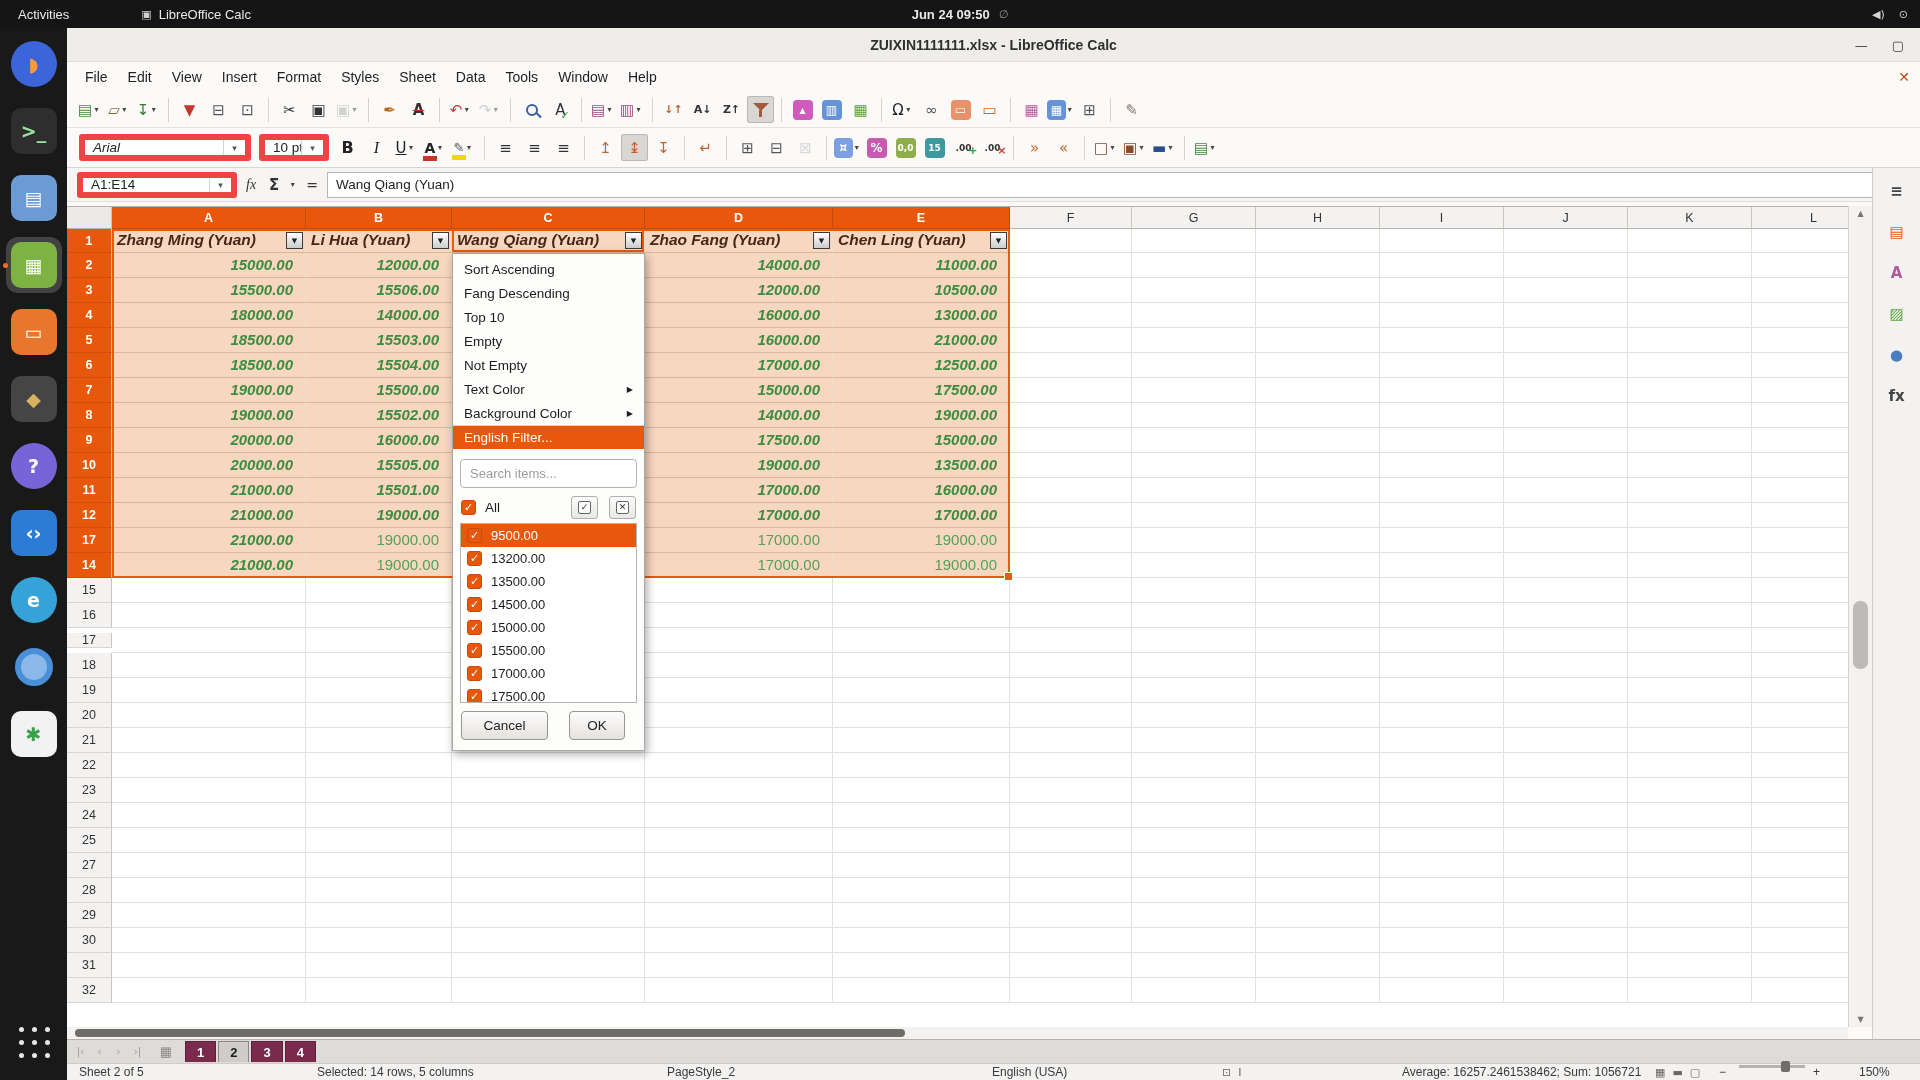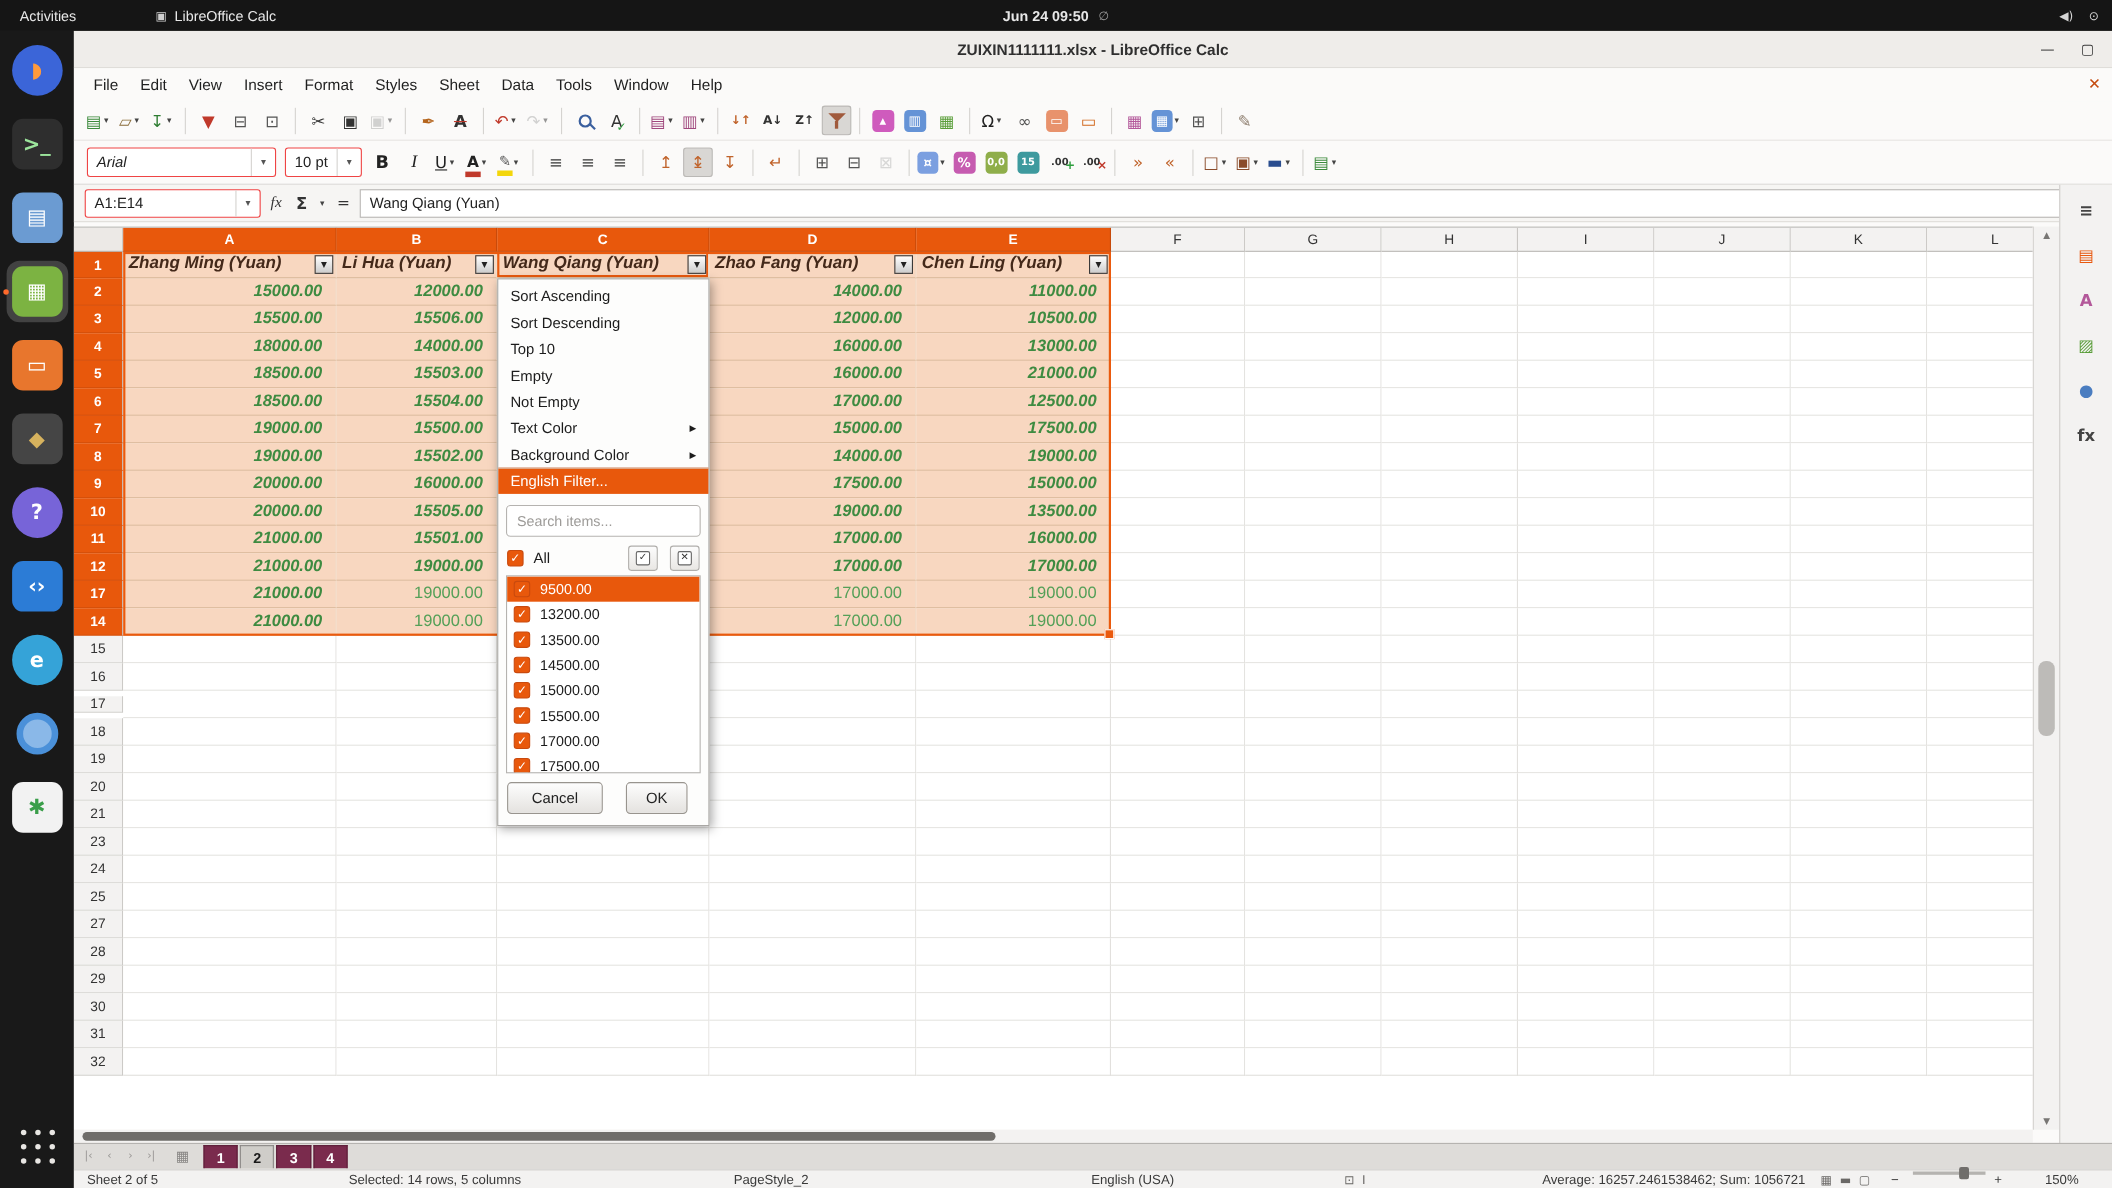--- a/index.html
+++ b/index.html
@@ -61,21 +61,21 @@
   .gl.fcol::after{content:"";position:absolute;left:-2px;right:-2px;bottom:-5px;height:5px;background:#c0392b}
   .gl.hcol{font-size:13px}
   .gl.hcol::after{content:"";position:absolute;left:-2px;right:-2px;bottom:-5px;height:5px;background:#f3d60b}
   .gl.plus::after{content:"+";color:#2e9e3e;font-size:11px;font-weight:bold;position:absolute;right:-6px;bottom:-4px}
   .gl.minus::after{content:"×";color:#c0392b;font-size:11px;font-weight:bold;position:absolute;right:-6px;bottom:-4px}
   .funnel{position:relative;width:16px;height:15px;display:block}
   .funnel::before{content:"";position:absolute;left:0;top:1px;border-left:8px solid transparent;border-right:8px solid transparent;border-top:8px solid #a05a3c}
   .funnel::after{content:"";position:absolute;left:6.5px;top:8px;width:3px;height:7px;background:#a05a3c}
   .mag{position:relative;width:12px;height:12px;border:2px solid #3a5f9e;border-radius:50%;display:block}
   .mag::after{content:"";position:absolute;width:7px;height:2px;background:#3a5f9e;transform:rotate(45deg);right:-6px;bottom:-2px}
-  .combo{height:27px;background:#fff;border:1px solid #ef4444;border-radius:3px;display:flex;align-items:center;margin:0 4px;font-size:13.5px;color:#222;flex:none}
+  .combo{height:27px;background:#fff;border:6px solid #ef4444;border-radius:3px;display:flex;align-items:center;margin:0 4px;font-size:13.5px;color:#222;flex:none}
   .combo .val{padding:0 8px;flex:1;white-space:nowrap;overflow:hidden}
   .combo .val.it{font-style:italic}
   .combo .chev{width:22px;height:100%;border-left:1px solid #d5d3d0;display:flex;align-items:center;justify-content:center;color:#555;font-size:9px;font-family:"DejaVu Sans",sans-serif}
 
   
   .fbar{position:absolute;top:140px;left:0;right:0;height:34px;background:#f6f5f3;display:flex;align-items:center;padding:0 6px 0 10px;gap:5px;border-bottom:1px solid #e0deda}
   .namebox{width:160px;height:26px;margin:0}
   .fxic{font-size:14px;color:#333;padding:0 4px;font-family:"DejaVu Sans",sans-serif}
   .fxic.it{font-style:italic;font-family:"Liberation Serif",serif}
   .fxic.sig{font-weight:bold;font-size:15px}
@@ -803,20 +803,35 @@
           <div class="cell" style="width: 177px;"></div>
           <div class="cell" style="width: 122px;"></div>
           <div class="cell" style="width: 124px;"></div>
           <div class="cell" style="width: 124px;"></div>
           <div class="cell" style="width: 124px;"></div>
           <div class="cell" style="width: 124px;"></div>
           <div class="cell" style="width: 124px;"></div>
           <div class="cell" style="width: 124px;"></div>
         </div>
         <div class="g-row" style="height: 25px;">
+          <div class="row-h">22</div>
+          <div class="cell" style="width: 194px;"></div>
+          <div class="cell" style="width: 146px;"></div>
+          <div class="cell" style="width: 193px;"></div>
+          <div class="cell" style="width: 188px;"></div>
+          <div class="cell" style="width: 177px;"></div>
+          <div class="cell" style="width: 122px;"></div>
+          <div class="cell" style="width: 124px;"></div>
+          <div class="cell" style="width: 124px;"></div>
+          <div class="cell" style="width: 124px;"></div>
+          <div class="cell" style="width: 124px;"></div>
+          <div class="cell" style="width: 124px;"></div>
+          <div class="cell" style="width: 124px;"></div>
+        </div>
+        <div class="g-row" style="height: 25px;">
           <div class="row-h">23</div>
           <div class="cell" style="width: 194px;"></div>
           <div class="cell" style="width: 146px;"></div>
           <div class="cell" style="width: 193px;"></div>
           <div class="cell" style="width: 188px;"></div>
           <div class="cell" style="width: 177px;"></div>
           <div class="cell" style="width: 122px;"></div>
           <div class="cell" style="width: 124px;"></div>
           <div class="cell" style="width: 124px;"></div>
           <div class="cell" style="width: 124px;"></div>
@@ -1001,21 +1016,21 @@
       <span style="left:1792px">150%</span>
     </div>
   </div>
 
   <div class="popup">
     <div class="pmenu">
         <div class="pitem">
           <span class="lab">Sort Ascending</span>
         </div>
         <div class="pitem">
-          <span class="lab">Sort Descending</span>
+          <span class="lab">Fang Descending</span>
         </div>
         <div class="pitem">
           <span class="lab">Top 10</span>
         </div>
         <div class="pitem">
           <span class="lab">Empty</span>
         </div>
         <div class="pitem">
           <span class="lab">Not Empty</span>
         </div>

